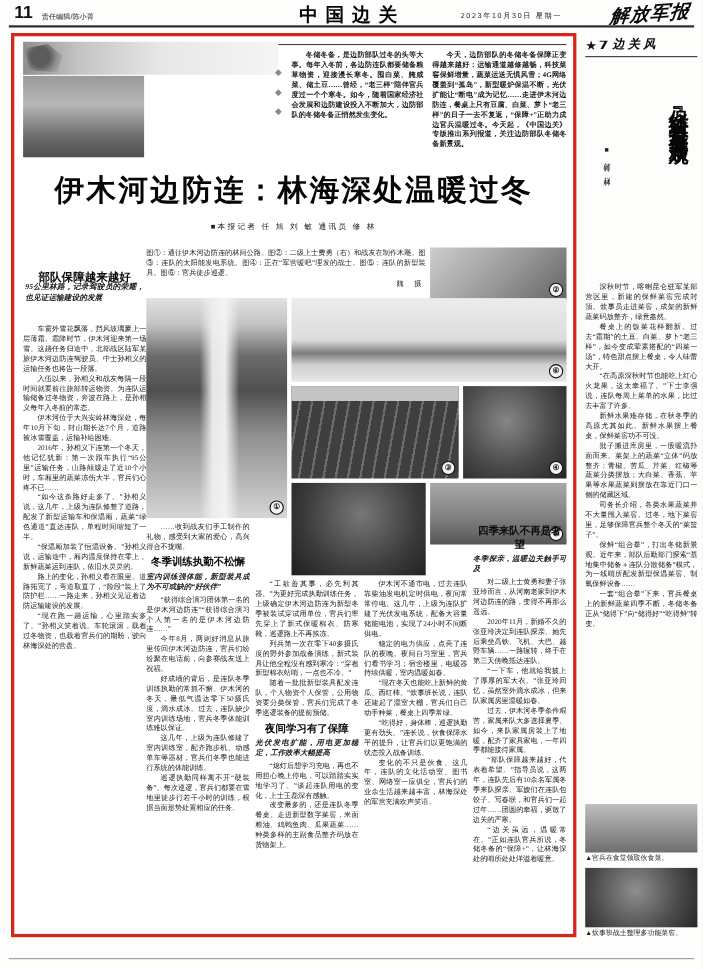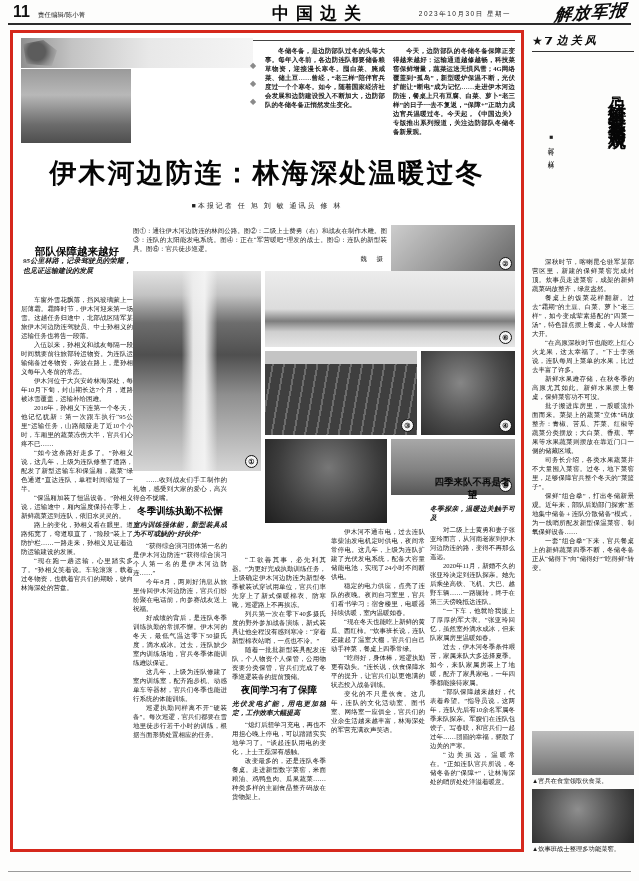--- a/index.html
+++ b/index.html
@@ -39,21 +39,21 @@
   .ph-barber{left:252px;top:406px;width:122px;height:84px;background:radial-gradient(circle at 52% 34%,#777 0%,#3c3c3c 60%,#1e1e1e 100%);}
   .ph-equip{left:378px;top:406px;width:124px;height:56px;background:linear-gradient(180deg,#a8a8a8 0%,#828282 55%,#565656 100%);}
   
   .sb-head{position:absolute;left:8px;top:212px;width:112px;text-align:center;font-size:10.5px;font-weight:bold;color:#090909;}
   .sb-sub{position:absolute;left:10px;top:223px;width:108px;font-size:7px;line-height:10px;font-style:italic;font-weight:bold;color:#222;font-family:"Liberation Serif",serif;text-align:justify;}
   .sb-body{position:absolute;left:8px;top:262px;width:112px;height:548px;overflow:hidden;}
   .bodytext p{margin:0;text-indent:2em;font-size:6.5px;line-height:9px;text-align:justify;color:#171717;font-family:"Liberation Serif",serif;}
   
   .bcol{position:absolute;overflow:hidden;}
   .c1{left:120px;top:442px;width:94px;height:370px;}
-  .c2{left:219px;top:522px;width:94px;height:318px;}
+  .c2{left:219px;top:494px;width:94px;height:318px;}
   .c3{left:318px;top:494px;width:94px;height:318px;}
   .c4{left:417px;top:440px;width:85px;height:346px;}
   .bcol h3{margin:3px 0 2px;text-align:center;font-size:9.5px;color:#0a0a0a;}
   .colsub{font-size:6.8px;line-height:9px;font-style:italic;font-weight:bold;color:#222;font-family:"Liberation Serif",serif;text-align:justify;margin-bottom:3px;}
   
   .right-col{position:absolute;left:532px;top:33px;width:102px;height:823px;}
   .rc-header{display:flex;align-items:center;border-bottom:1px solid #333;padding-bottom:3px;}
   .star-flag{font-size:12px;color:#111;margin-right:2px;}
   .flag-slash{display:inline-block;width:8px;height:8px;margin-right:4px;background:#111;clip-path:polygon(0 0,100% 0,45% 100%,15% 100%,60% 18%,0 18%);}
   .rc-label{font-size:11px;font-weight:bold;letter-spacing:3px;color:#090909;font-style:italic;}

